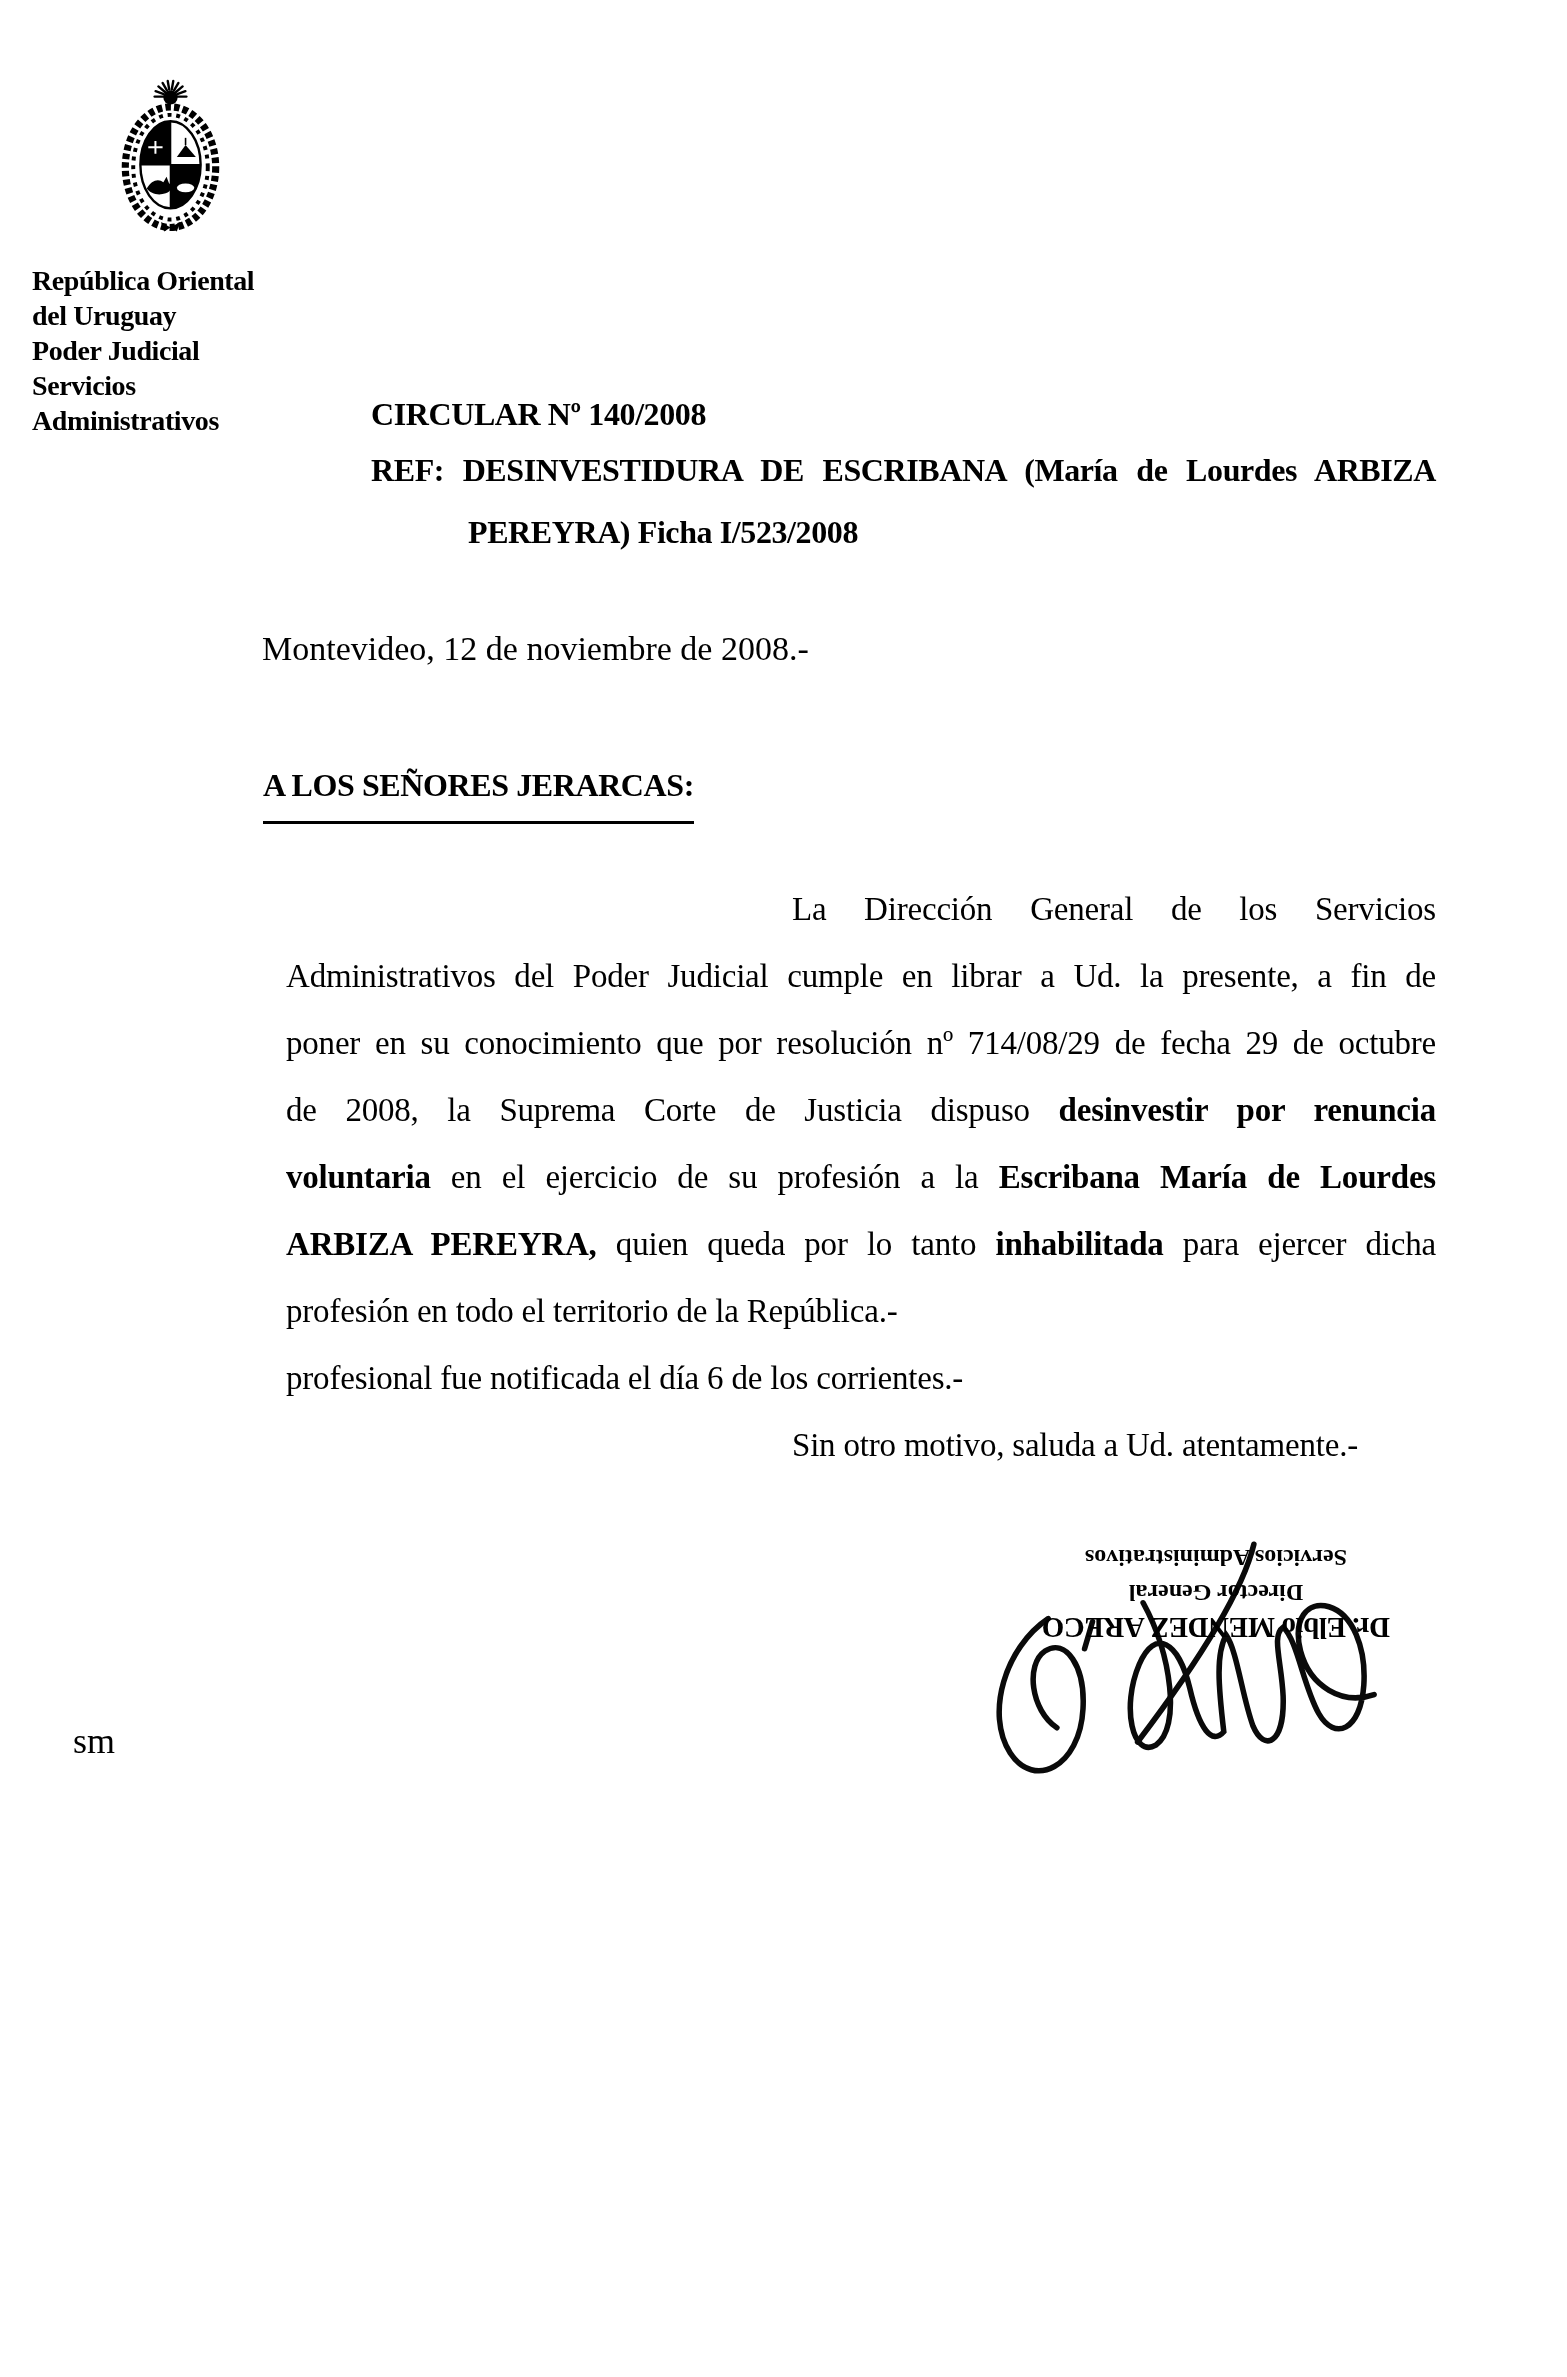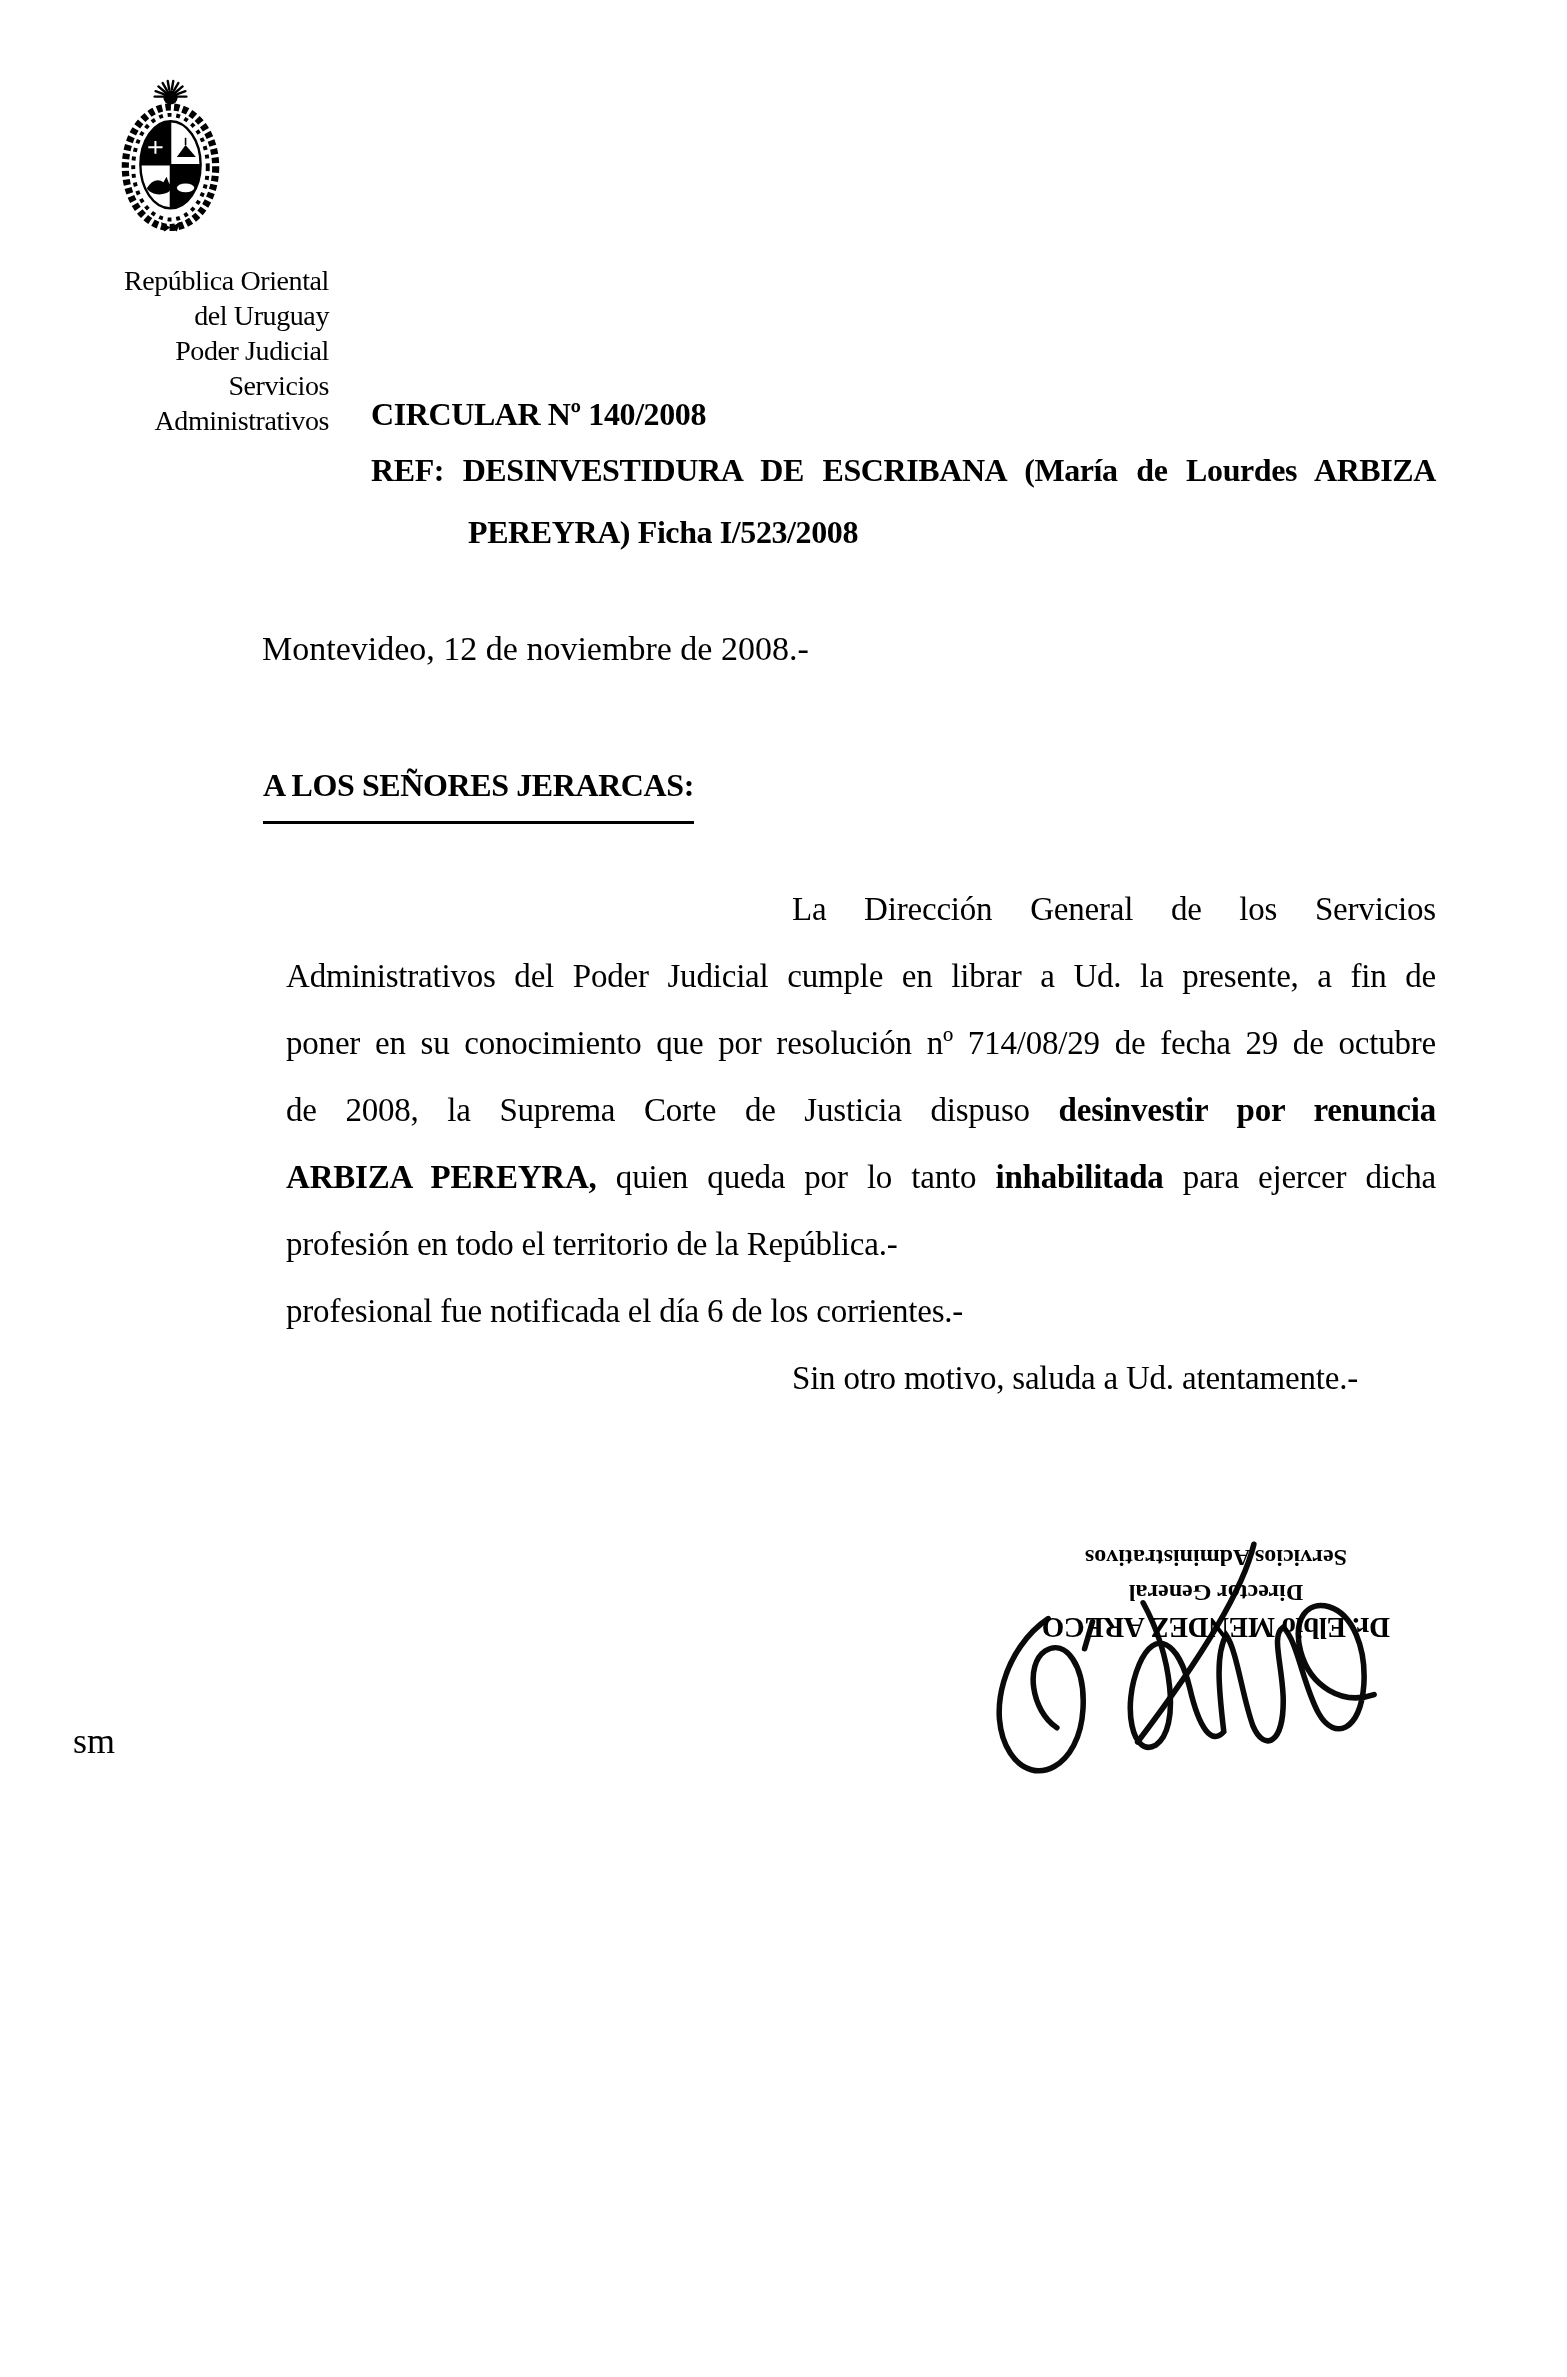--- a/index.html
+++ b/index.html
@@ -11,21 +11,21 @@
     font-family: "Liberation Serif", "DejaVu Serif", serif;
     color: #000;
     overflow: hidden;
   }
   .abs { position: absolute; }
 
   
   .emblem { left:115px; top:76px; width:111px; height:157px; }
   .letterhead {
     left:32px; top:263px; width:297px;
-    text-align:right; font-weight:normal;
+    text-align:left; font-weight:bold;
     font-size:28px; line-height:35px; letter-spacing:-0.4px;
   }
 
   
   .circular { left:371px; top:396px; font-size:32px; font-weight:bold; letter-spacing:-0.4px; }
   .ref1 {
     left:371px; top:452px; width:1065px;
     font-size:32px; font-weight:bold; letter-spacing:-0.4px;
     text-align:justify; text-align-last:justify;
   }
@@ -108,20 +108,21 @@
 
   <div class="abs salutation">
     <span class="underlined">A LOS SEÑORES JERARCAS:</span>
   </div>
 
   <div class="abs bodytext">
       <div class="bline just ind"><span>La Dirección General de los Servicios</span></div>
       <div class="bline just"><span>Administrativos del Poder Judicial cumple en librar a Ud. la presente, a fin de</span></div>
       <div class="bline just"><span>poner en su conocimiento que por resolución nº 714/08/29 de fecha 29 de octubre</span></div>
       <div class="bline just"><span>de 2008, la Suprema Corte de Justicia dispuso </span><b>desinvestir por renuncia</b></div>
+      <div class="bline just"><b>voluntaria</b><span> en el ejercicio de su profesión a la </span><b>Escribana María de Lourdes</b></div>
       <div class="bline just"><b>ARBIZA PEREYRA,</b><span> quien queda por lo tanto </span><b>inhabilitada</b><span> para ejercer dicha</span></div>
       <div class="bline"><span>profesión en todo el territorio de la República.-</span></div>
       <div class="bline"><span>profesional fue notificada el día 6 de los corrientes.-</span></div>
       <div class="bline ind"><span>Sin otro motivo, saluda a Ud. atentamente.-</span></div>
     </div>
 
   <svg class="abs scrawl" viewBox="0 0 540 335" xmlns="http://www.w3.org/2000/svg" aria-hidden="true">
     <g fill="none" stroke="#0a0a0a" stroke-width="7" stroke-linecap="round">
       <path d="M352,18 C336,85 268,185 205,268"></path>
       <path d="M92,112 C38,148 12,232 44,282 C74,328 132,300 136,226 C139,172 114,136 88,153 C63,170 70,228 103,250"></path>

